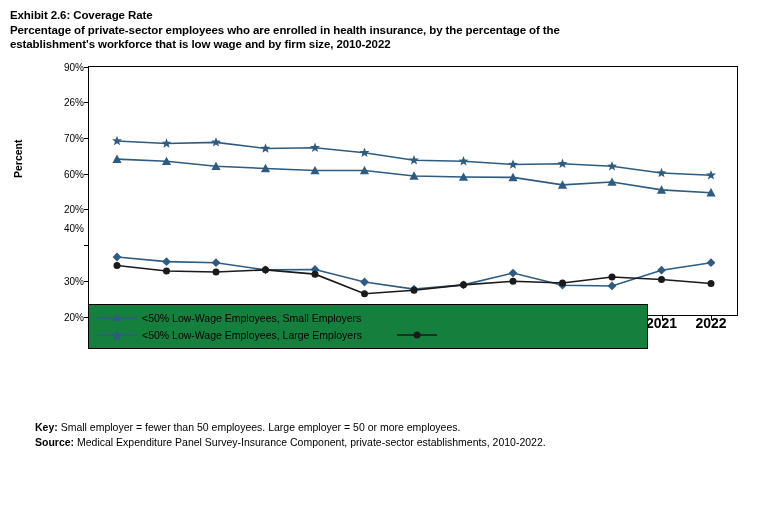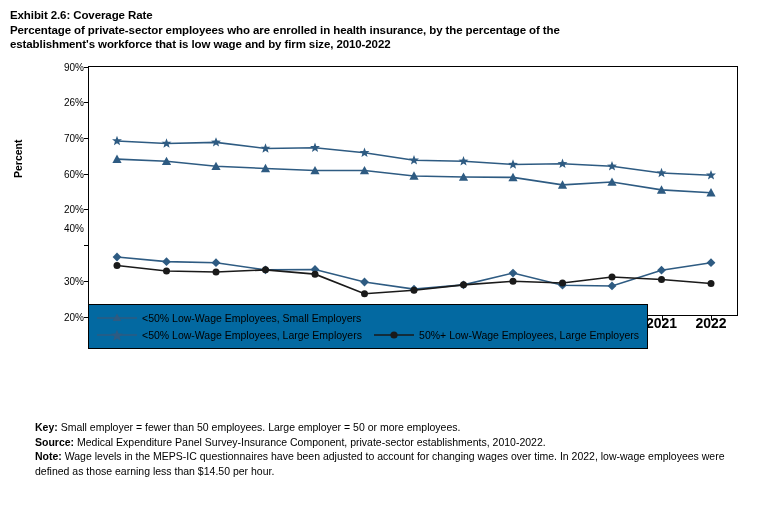--- a/index.html
+++ b/index.html
@@ -93,21 +93,21 @@
   }
 
   .legend {
     position: absolute;
     left: 88px;
     top: 304px;
     width: 560px;
     border: 1px solid #000000;
     box-sizing: border-box;
     padding: 4px 8px 5px 8px;
-    background: #0369a1;
+    background: #15803d;
     text-align: center;
   }
   .legend-row {
     display: flex;
     align-items: center;
     height: 17px;
   }
   .legend-item {
     display: flex;
     align-items: center;
@@ -266,30 +266,26 @@
           <line x1="0" y1="7" x2="40" y2="7" stroke="#2E5B82" stroke-width="1.6"></line>
           <polygon points="20,1.5 21.6,5.6 26,5.8 22.6,8.6 23.7,12.8 20,10.4 16.3,12.8 17.4,8.6 14,5.8 18.4,5.6" fill="#2E5B82"></polygon>
         </svg>
         <span>&lt;50% Low-Wage Employees, Large Employers</span>
       </div>
       <div class="legend-item">
         <svg class="legend-swatch" viewBox="0 0 40 14">
           <line x1="0" y1="7" x2="40" y2="7" stroke="#1A1A1A" stroke-width="1.6"></line>
           <circle cx="20" cy="7" r="3.6" fill="#1A1A1A"></circle>
         </svg>
-        <span>50%+ Low-Wage Employees, Large Employers</span>
       </div>
     </div>
   </div>
 
   <div class="footnotes">
     <div class="footnote">
       <b>Key:</b><span> Small employer = fewer than 50 employees. Large employer = 50 or more employees.</span>
     </div>
     <div class="footnote">
       <b>Source:</b><span> Medical Expenditure Panel Survey-Insurance Component, private-sector establishments, 2010-2022.</span>
     </div>
-    <div class="footnote">
-      <b>Note:</b><span> Wage levels in the MEPS-IC questionnaires have been adjusted to account for changing wages over time. In 2022, low-wage employees were defined as those earning less than $14.50 per hour.</span>
-    </div>
   </div>
 
 </div>
 
 </body></html>

